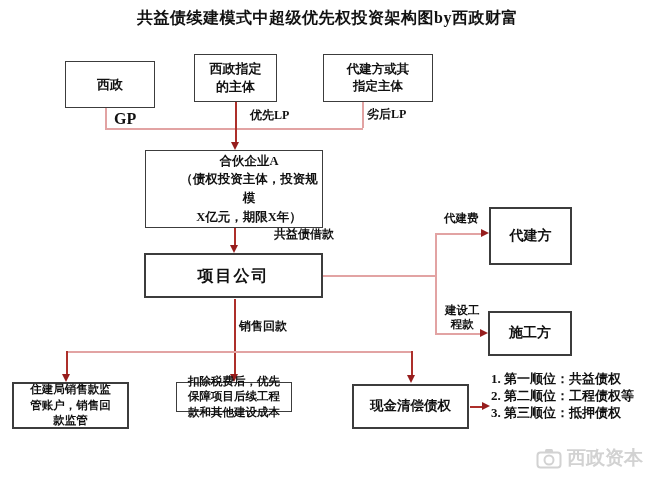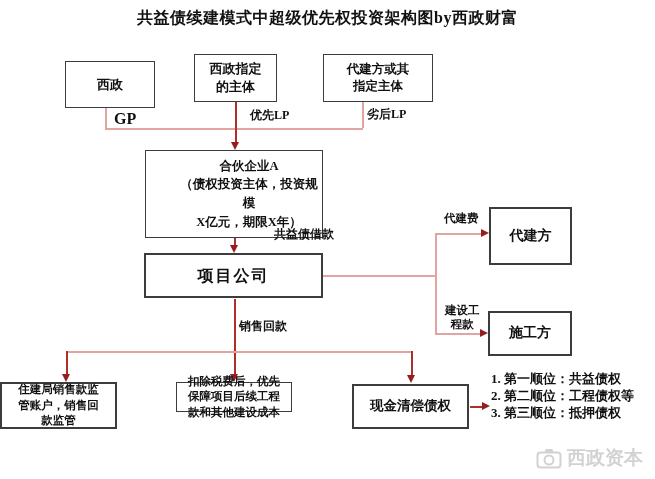--- a/index.html
+++ b/index.html
@@ -78,27 +78,27 @@
   <div class="ah-right" style="left:480px; top:329px;"></div>
 
   <div class="hline dark" style="left:470px; top:406px; width:13px;"></div>
   <div class="ah-right" style="left:482px; top:402px;"></div>
 
   <div class="box" style="left:65px; top:61px; width:90px; height:47px; font-size:13px;text-align:right;">西政</div>
   <div class="box" style="left:194px; top:54px; width:83px; height:48px; font-size:13px;">西政指定
 的主体</div>
   <div class="box" style="left:323px; top:54px; width:110px; height:48px; font-size:12.5px;">代建方或其
 指定主体</div>
-  <div class="box" style="left:145px; top:150px; width:178px; height:88px; font-size:12.5px; line-height:1.5;padding-left:30px;">合伙企业A
+  <div class="box" style="left:145px; top:150px; width:178px; height:78px; font-size:12.5px; line-height:1.5;padding-left:30px;">合伙企业A
 （债权投资主体，投资规模
 X亿元，期限X年）</div>
   <div class="box thick" style="left:144px; top:253px; width:179px; height:45px; font-size:16px; letter-spacing:2px;">项目公司</div>
   <div class="box thick" style="left:489px; top:207px; width:83px; height:58px; font-size:14px;">代建方</div>
   <div class="box thick" style="left:488px; top:311px; width:84px; height:45px; font-size:14px;">施工方</div>
-  <div class="box thick" style="left:0; top:382px; width:117px; height:47px; font-size:11.5px;">住建局销售款监
+  <div class="box thick" style="left:12px; top:382px; width:117px; height:47px; font-size:11.5px;">住建局销售款监
 管账户，销售回
 款监管</div>
   <div class="box" style="left:176px; top:382px; width:116px; height:30px; font-size:11.5px;">扣除税费后，优先
 保障项目后续工程
 款和其他建设成本</div>
   <div class="box thick" style="left:352px; top:384px; width:117px; height:45px; font-size:13.5px;">现金清偿债权</div>
 
   <div class="lbl" style="left:114px; top:109px; font-size:16px;">GP</div>
   <div class="lbl" style="left:250px; top:108px; font-size:12px;">优先LP</div>
   <div class="lbl" style="left:367px; top:107px; font-size:12px;">劣后LP</div>

